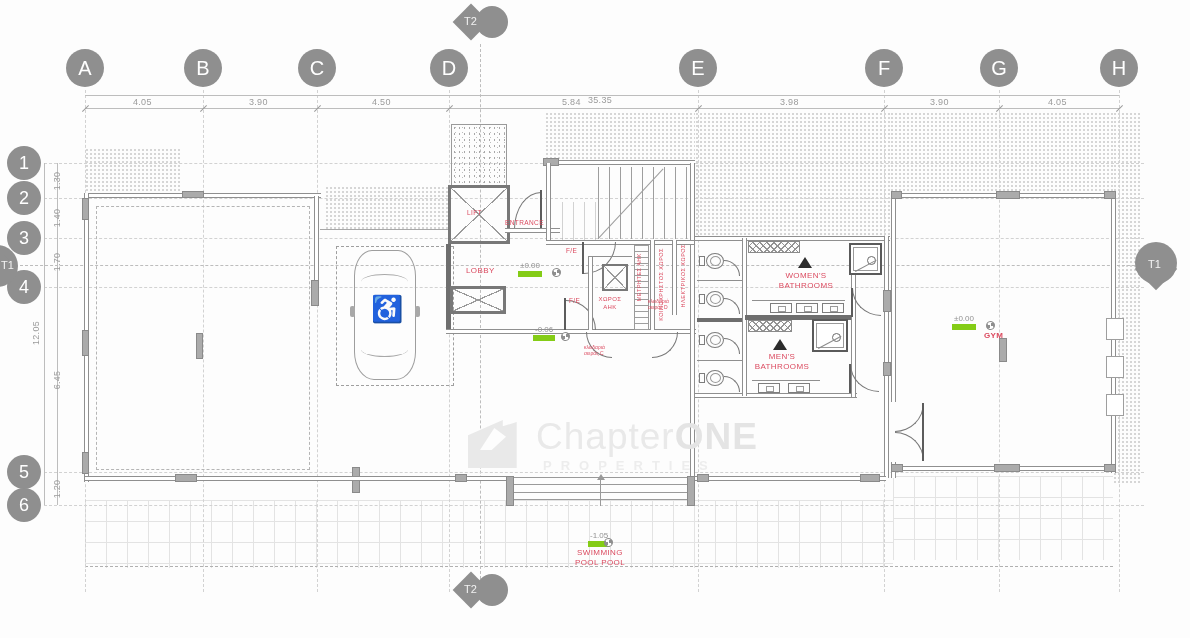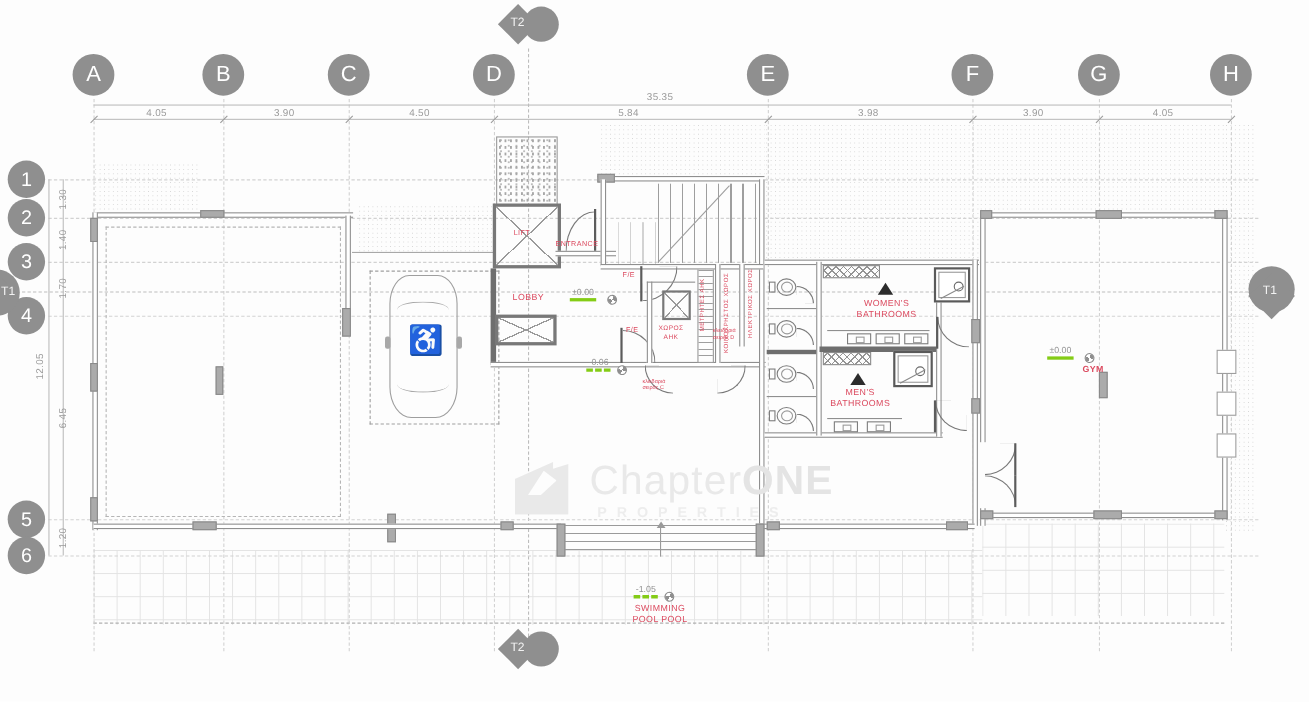--- a/index.html
+++ b/index.html
@@ -56,21 +56,21 @@
   .sink i{position:absolute;left:7px;top:2px;width:6px;height:4px;border:1px solid #9a9a9a;display:block;}
   .shower{position:absolute;border:2px solid #5a5a5a;box-sizing:border-box;background:#fff;}
   .shower .in{position:absolute;inset:2px;border:1px solid #9a9a9a;}
   .shower .head{position:absolute;width:7px;height:7px;border:1px solid #6a6a6a;border-radius:50%;}
   .shower .hose{position:absolute;height:0;border-top:1px solid #8a8a8a;transform-origin:0 0;}
   
   .lab{position:absolute;font-size:7px;letter-spacing:.4px;color:#db4a5f;white-space:nowrap;}
   .lab-c{text-align:center;white-space:normal;}
   .vlab{position:absolute;writing-mode:vertical-rl;transform:rotate(180deg);font-size:5.5px;letter-spacing:.5px;color:#db4a5f;white-space:nowrap;}
   .note{position:absolute;font-size:5px;line-height:6px;color:#db4a5f;width:30px;}
-  .lvl{position:absolute;color:#929292;font-size:8px;border-bottom:3px solid #84cc16;padding:0 2px 1px 2px;}
+  .lvl{position:absolute;color:#929292;font-size:8px;border-bottom:6px solid #84cc16;padding:0 2px 1px 2px;}
   .lvlicon{position:absolute;width:9px;height:9px;border-radius:50%;border:1px solid #8a8a8a;box-sizing:border-box;
            background:conic-gradient(#8f8f8f 0 90deg,#ffffff 90deg 180deg,#8f8f8f 180deg 270deg,#ffffff 270deg 360deg);transform:rotate(20deg);}
   .tri{position:absolute;width:0;height:0;border-left:7px solid transparent;border-right:7px solid transparent;border-bottom:11px solid #2c2c2c;}
   
   .dia{position:absolute;background:#8f8f8f;transform:rotate(45deg);}
   .scirc{position:absolute;border-radius:50%;background:#8f8f8f;}
   .slab{position:absolute;color:#f2f2f2;font-size:11px;}
   
   .wm-text{position:absolute;color:#e9e9e9;font-size:37px;font-weight:400;letter-spacing:1px;white-space:nowrap;}
   .wm-one{font-weight:700;color:#e4e4e4;}
@@ -131,21 +131,21 @@
       <span>F</span>
     </div>
   <div class="gcircle" style="left:980px;top:49px;">
       <span>G</span>
     </div>
   <div class="gcircle" style="left:1100px;top:49px;">
       <span>H</span>
     </div>
 
   <div class="dline-h" style="left:85px;top:95px;width:1034px;"></div>
-  <div class="dim" style="left:588px;top:83px;">35.35</div>
+  <div class="dim" style="left:588px;top:95px;">35.35</div>
   <div class="dline-h" style="left:85px;top:108px;width:1034px;"></div>
   <div class="dim" style="left:133px;top:97px;">4.05</div>
   <div class="dim" style="left:249px;top:97px;">3.90</div>
   <div class="dim" style="left:372px;top:97px;">4.50</div>
   <div class="dim" style="left:562px;top:97px;">5.84</div>
   <div class="dim" style="left:780px;top:97px;">3.98</div>
   <div class="dim" style="left:930px;top:97px;">3.90</div>
   <div class="dim" style="left:1048px;top:97px;">4.05</div>
   <div class="tick" style="left:85px;top:104px;"></div>
   <div class="tick" style="left:203px;top:104px;"></div>
@@ -399,20 +399,20 @@
   <div class="abs" style="left:600px;top:477px;width:1px;height:29px;background:#9a9a9a;"></div>
   <div class="abs" style="left:597px;top:474px;width:0;height:0;border-left:4px solid transparent;border-right:4px solid transparent;border-bottom:6px solid #9a9a9a;"></div>
 
   <div>
     <div class="wm-logo" style="left:468px;top:420px;width:58px;height:48px;"></div>
     <div class="wm-logo-cut" style="left:480px;top:428px;width:26px;height:22px;"></div>
     <div class="wm-text" style="left:536px;top:416px;"><span>Chapter</span><span class="wm-one">ONE</span></div>
     <div class="wm-sub" style="left:543px;top:458px;">PROPERTIES</div>
   </div>
 
-  <div class="lvl" style="left:576px;top:531px;border-bottom-style:dashed;">-1.05</div>
+  <div class="lvl" style="left:588px;top:531px;border-bottom-style:dashed;">-1.05</div>
   <div class="lvlicon" style="left:604px;top:538px;"></div>
   <div class="lab lab-c" style="left:560px;top:548px;width:80px;font-size:8px;line-height:10px;">
     <span>SWIMMING</span><br>
     <span>POOL POOL</span>
   </div>
 
 </div>
 
 </body></html>

